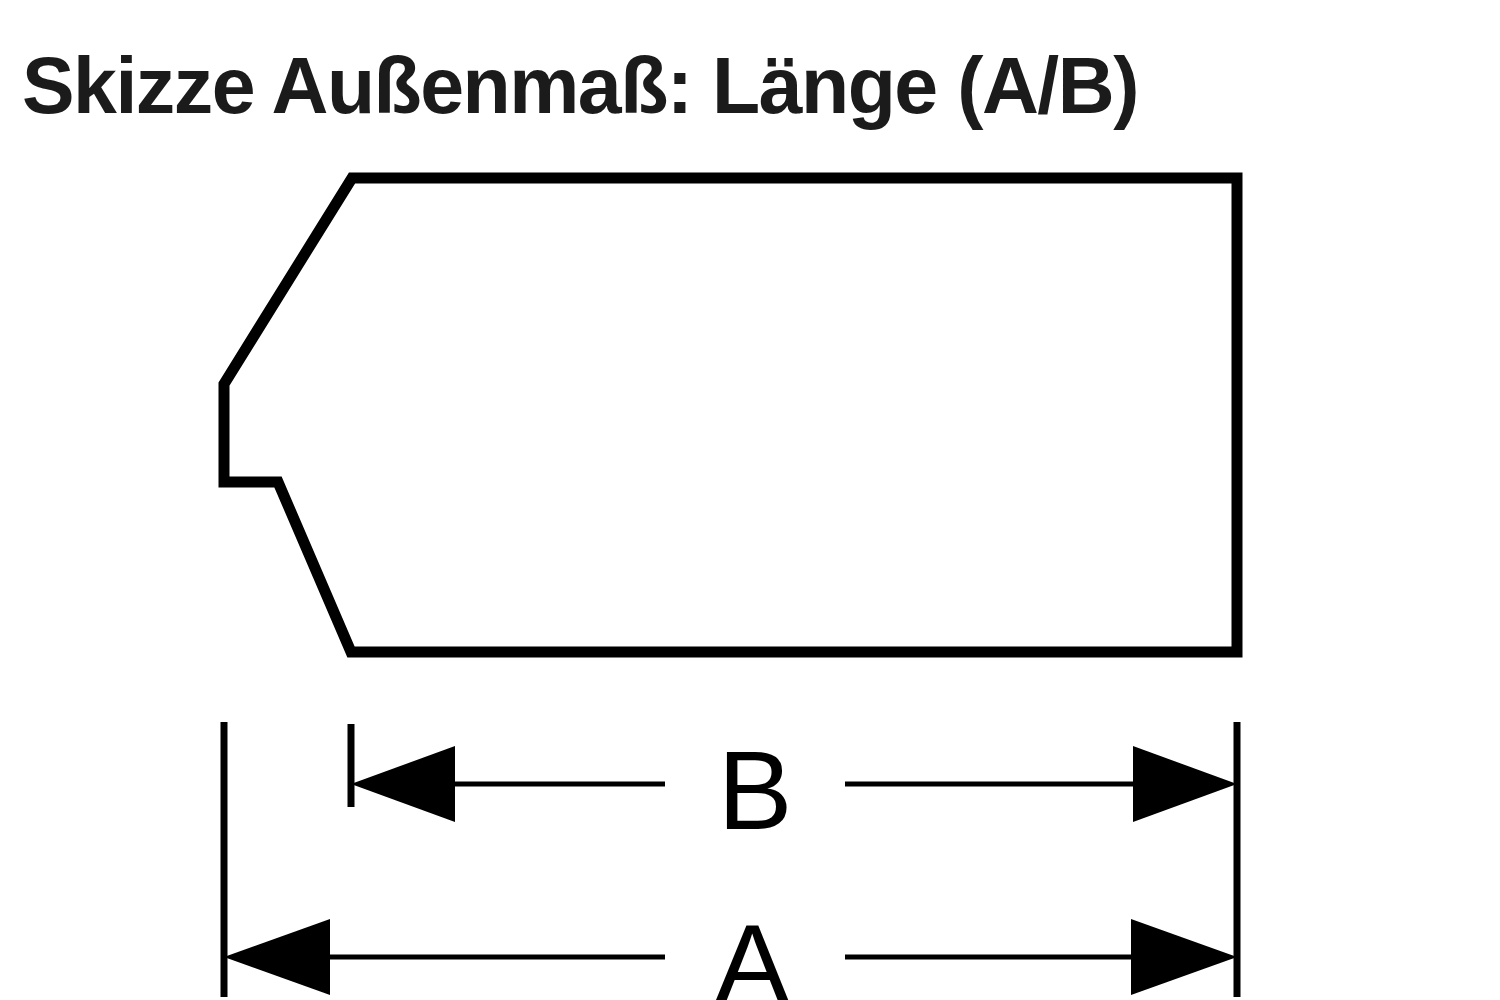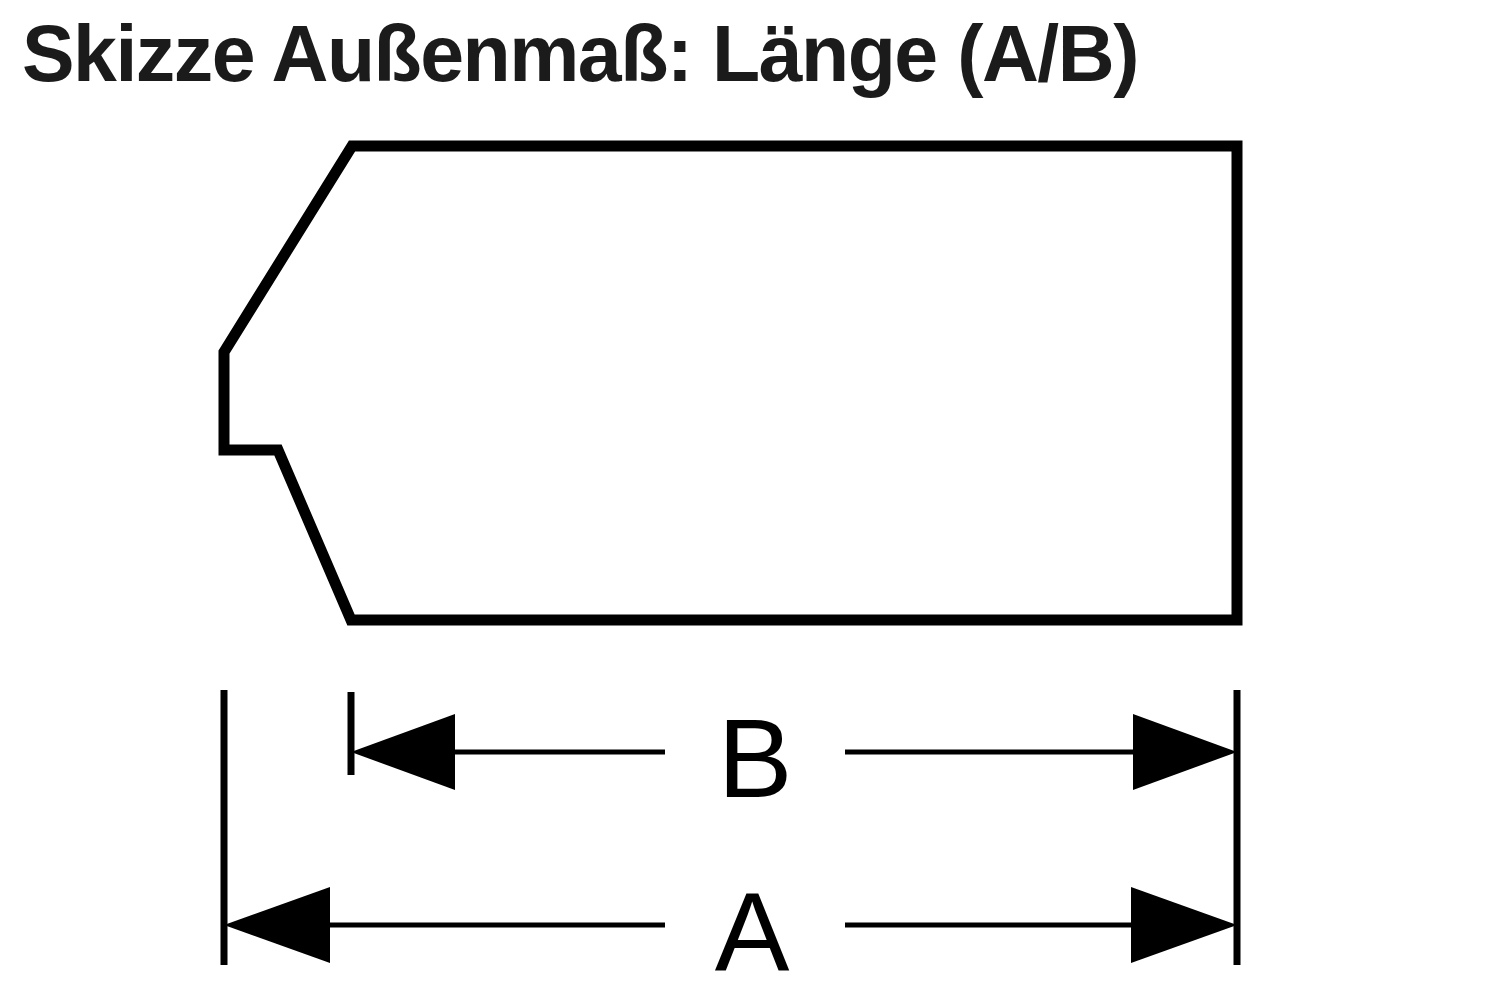--- a/index.html
+++ b/index.html
@@ -12,20 +12,21 @@
     width: 1500px;
     height: 1000px;
     overflow: hidden;
     font-family: "Liberation Sans", sans-serif;
   }
   #page {
     position: relative;
     width: 1500px;
     height: 866px;
     background: #ffffff;
+    margin-top: 32px;
   }
   #title {
     position: absolute;
     left: 22px;
     top: 2px;
     font-family: "Liberation Sans", sans-serif;
     font-weight: bold;
     font-size: 80px;
     line-height: 104px;
     letter-spacing: -1.5px;

